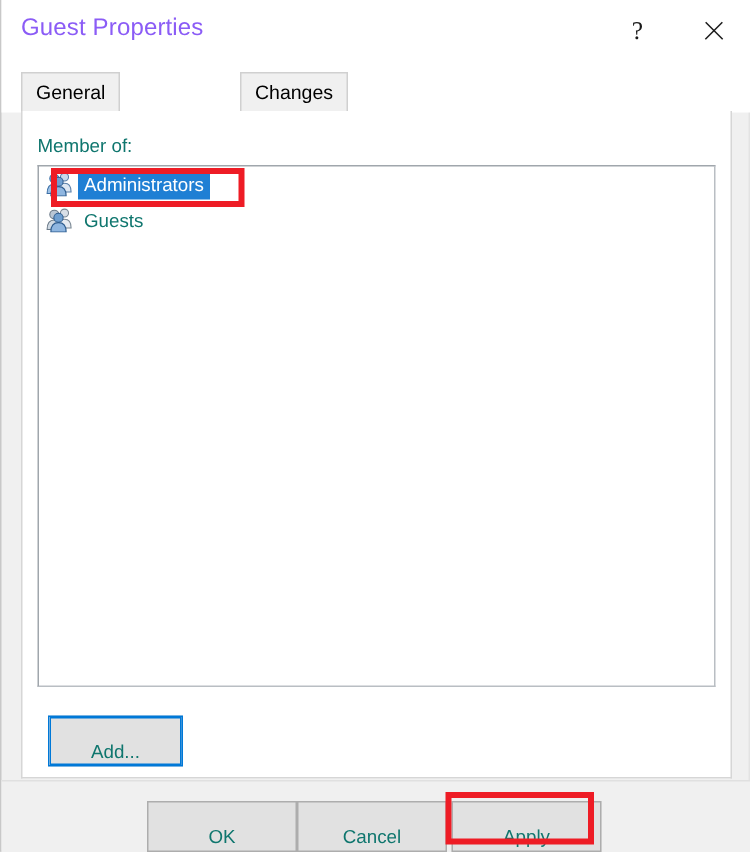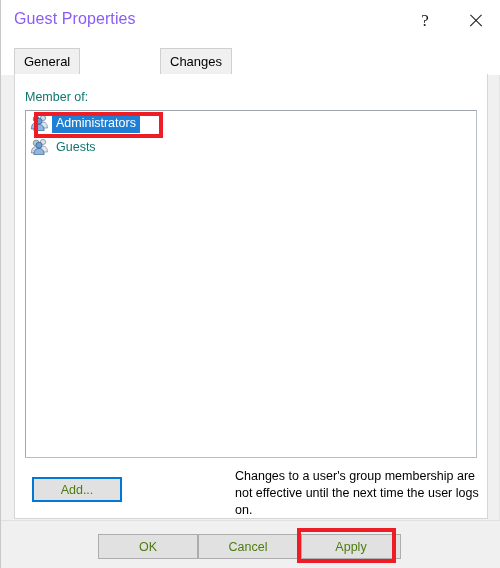--- a/index.html
+++ b/index.html
@@ -180,24 +180,24 @@
     margin-left: 2px;
     flex: 0 0 auto;
   }
 
   
   .btn {
     box-sizing: border-box;
     background: #e1e1e1;
     border: 1px solid #adadad;
     font-size: 12.5px;
-    color: #4d7c0f;
+    color: #0f766e;
     text-align: center;
     cursor: default;
-    padding: 5px;
+    padding: 16px;
     font-family: "Liberation Sans", sans-serif;
   }
   .btn.focused {
     border: 1px solid #0078d7;
     box-shadow: inset 0 0 0 1px #0078d7;
   }
   .btn-add {
     position: absolute;
     left: 17px;
     top: 403px;
@@ -300,21 +300,20 @@
           <ellipse cx="9.0" cy="7.2" rx="3.1" ry="3.0" fill="#6f9fd0" stroke="#2f5d8f" stroke-width="0.7"></ellipse>
           <path d="M3.9 16.6 C3.9 12.2 6.0 10.4 9.0 10.4 C12.0 10.4 14.1 12.2 14.1 16.6 Z" fill="#8fb6e0" stroke="#2f5d8f" stroke-width="0.7"></path>
         </svg>
         <span class="label">Guests</span>
       </div>
 
     </div>
 
     <button class="btn btn-add focused">Add...</button>
 
-    <div class="description">Changes to a user's group membership are not effective until the next time the user logs on.</div>
   </div>
 
   <div class="bottombar">
     <button class="btn btn-bottom btn-ok">OK</button>
     <button class="btn btn-bottom btn-cancel">Cancel</button>
     <button class="btn btn-bottom btn-apply">Apply</button>
   </div>
 
   <div class="annot annot-admins"></div>
   <div class="annot annot-apply"></div>

